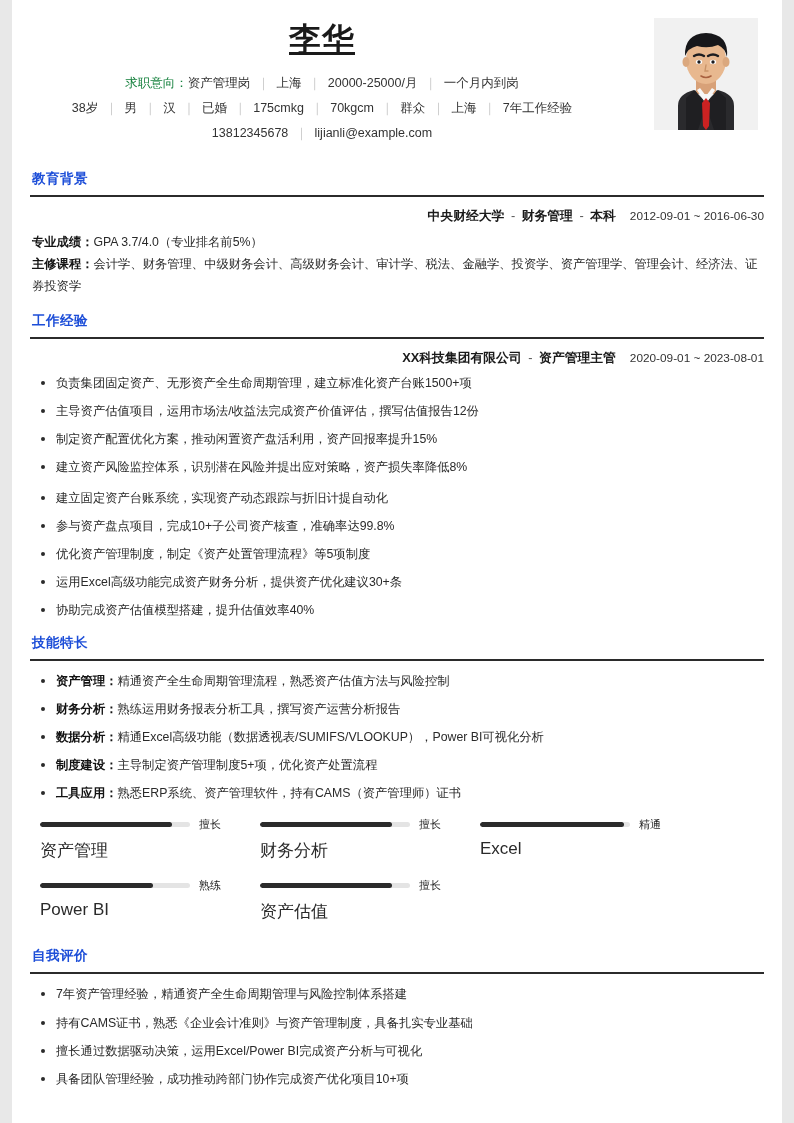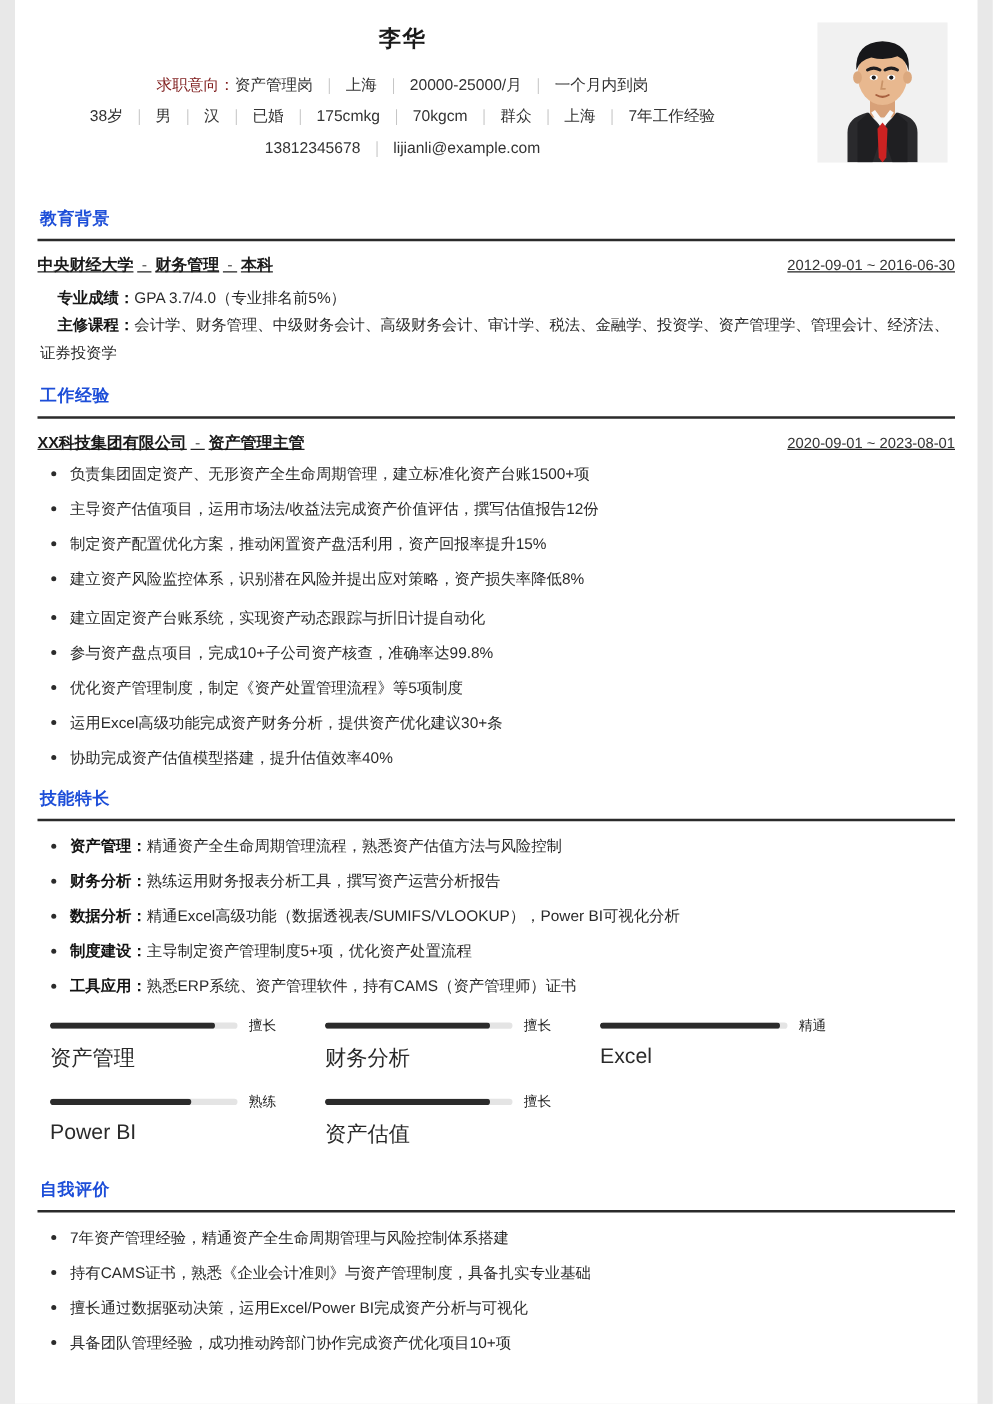--- a/index.html
+++ b/index.html
@@ -29,39 +29,40 @@
   .header {
     position: relative;
     padding: 22px 0 10px 0;
     min-height: 120px;
   }
   .header-main {
     padding-right: 150px;
     text-align: center;
   }
   .cand-name {
-    font-size: 18px;
+    font-size: 32px;
     font-weight: bold;
     letter-spacing: 1px;
     color: #1a1a1a;
     margin: 0 0 14px 0;
     line-height: 1.1;
+    text-decoration: underline;
   }
   .meta-line {
     font-size: 12.5px;
     color: #333;
     line-height: 2.0;
     white-space: nowrap;
   }
   .meta-sep {
     color: #c2c2c2;
     padding: 0 7px;
     font-weight: 300;
   }
-  .meta-label { color: #7f1d1d; }
+  .meta-label { color: #15803d; }
 
   .avatar {
     position: absolute;
     right: 6px;
     top: 18px;
     width: 104px;
     height: 112px;
     background: #f0f0f0;
     overflow: hidden;
   }
@@ -77,24 +78,23 @@
   }
   .section-rule {
     height: 2px;
     background: #2b2b2b;
     margin-bottom: 11px;
   }
 
   .entry { margin-bottom: 6px; }
   .entry-head {
     display: flex;
-    justify-content: space-between;
+    justify-content: flex-end;
     align-items: baseline;
     margin-bottom: 7px;
-    text-decoration: underline;
   }
   .entry-title {
     font-size: 12.8px;
     font-weight: bold;
     color: #1a1a1a;
   }
   .entry-title .sep-dash {
     font-weight: normal;
     color: #555;
     padding: 0 3px;
@@ -105,21 +105,21 @@
     white-space: nowrap;
     padding-left: 14px;
   }
 
   .detail-line {
     font-size: 12.3px;
     line-height: 1.78;
     color: #2a2a2a;
     padding-left: 2px;
   }
-  .detail-line b { color: #151515; margin-left: 14px; }
+  .detail-line b { color: #151515; }
 
   ul.bullets {
     list-style: none;
     margin: 0;
     padding: 0;
   }
   ul.bullets li {
     position: relative;
     padding-left: 26px;
     font-size: 12.3px;

